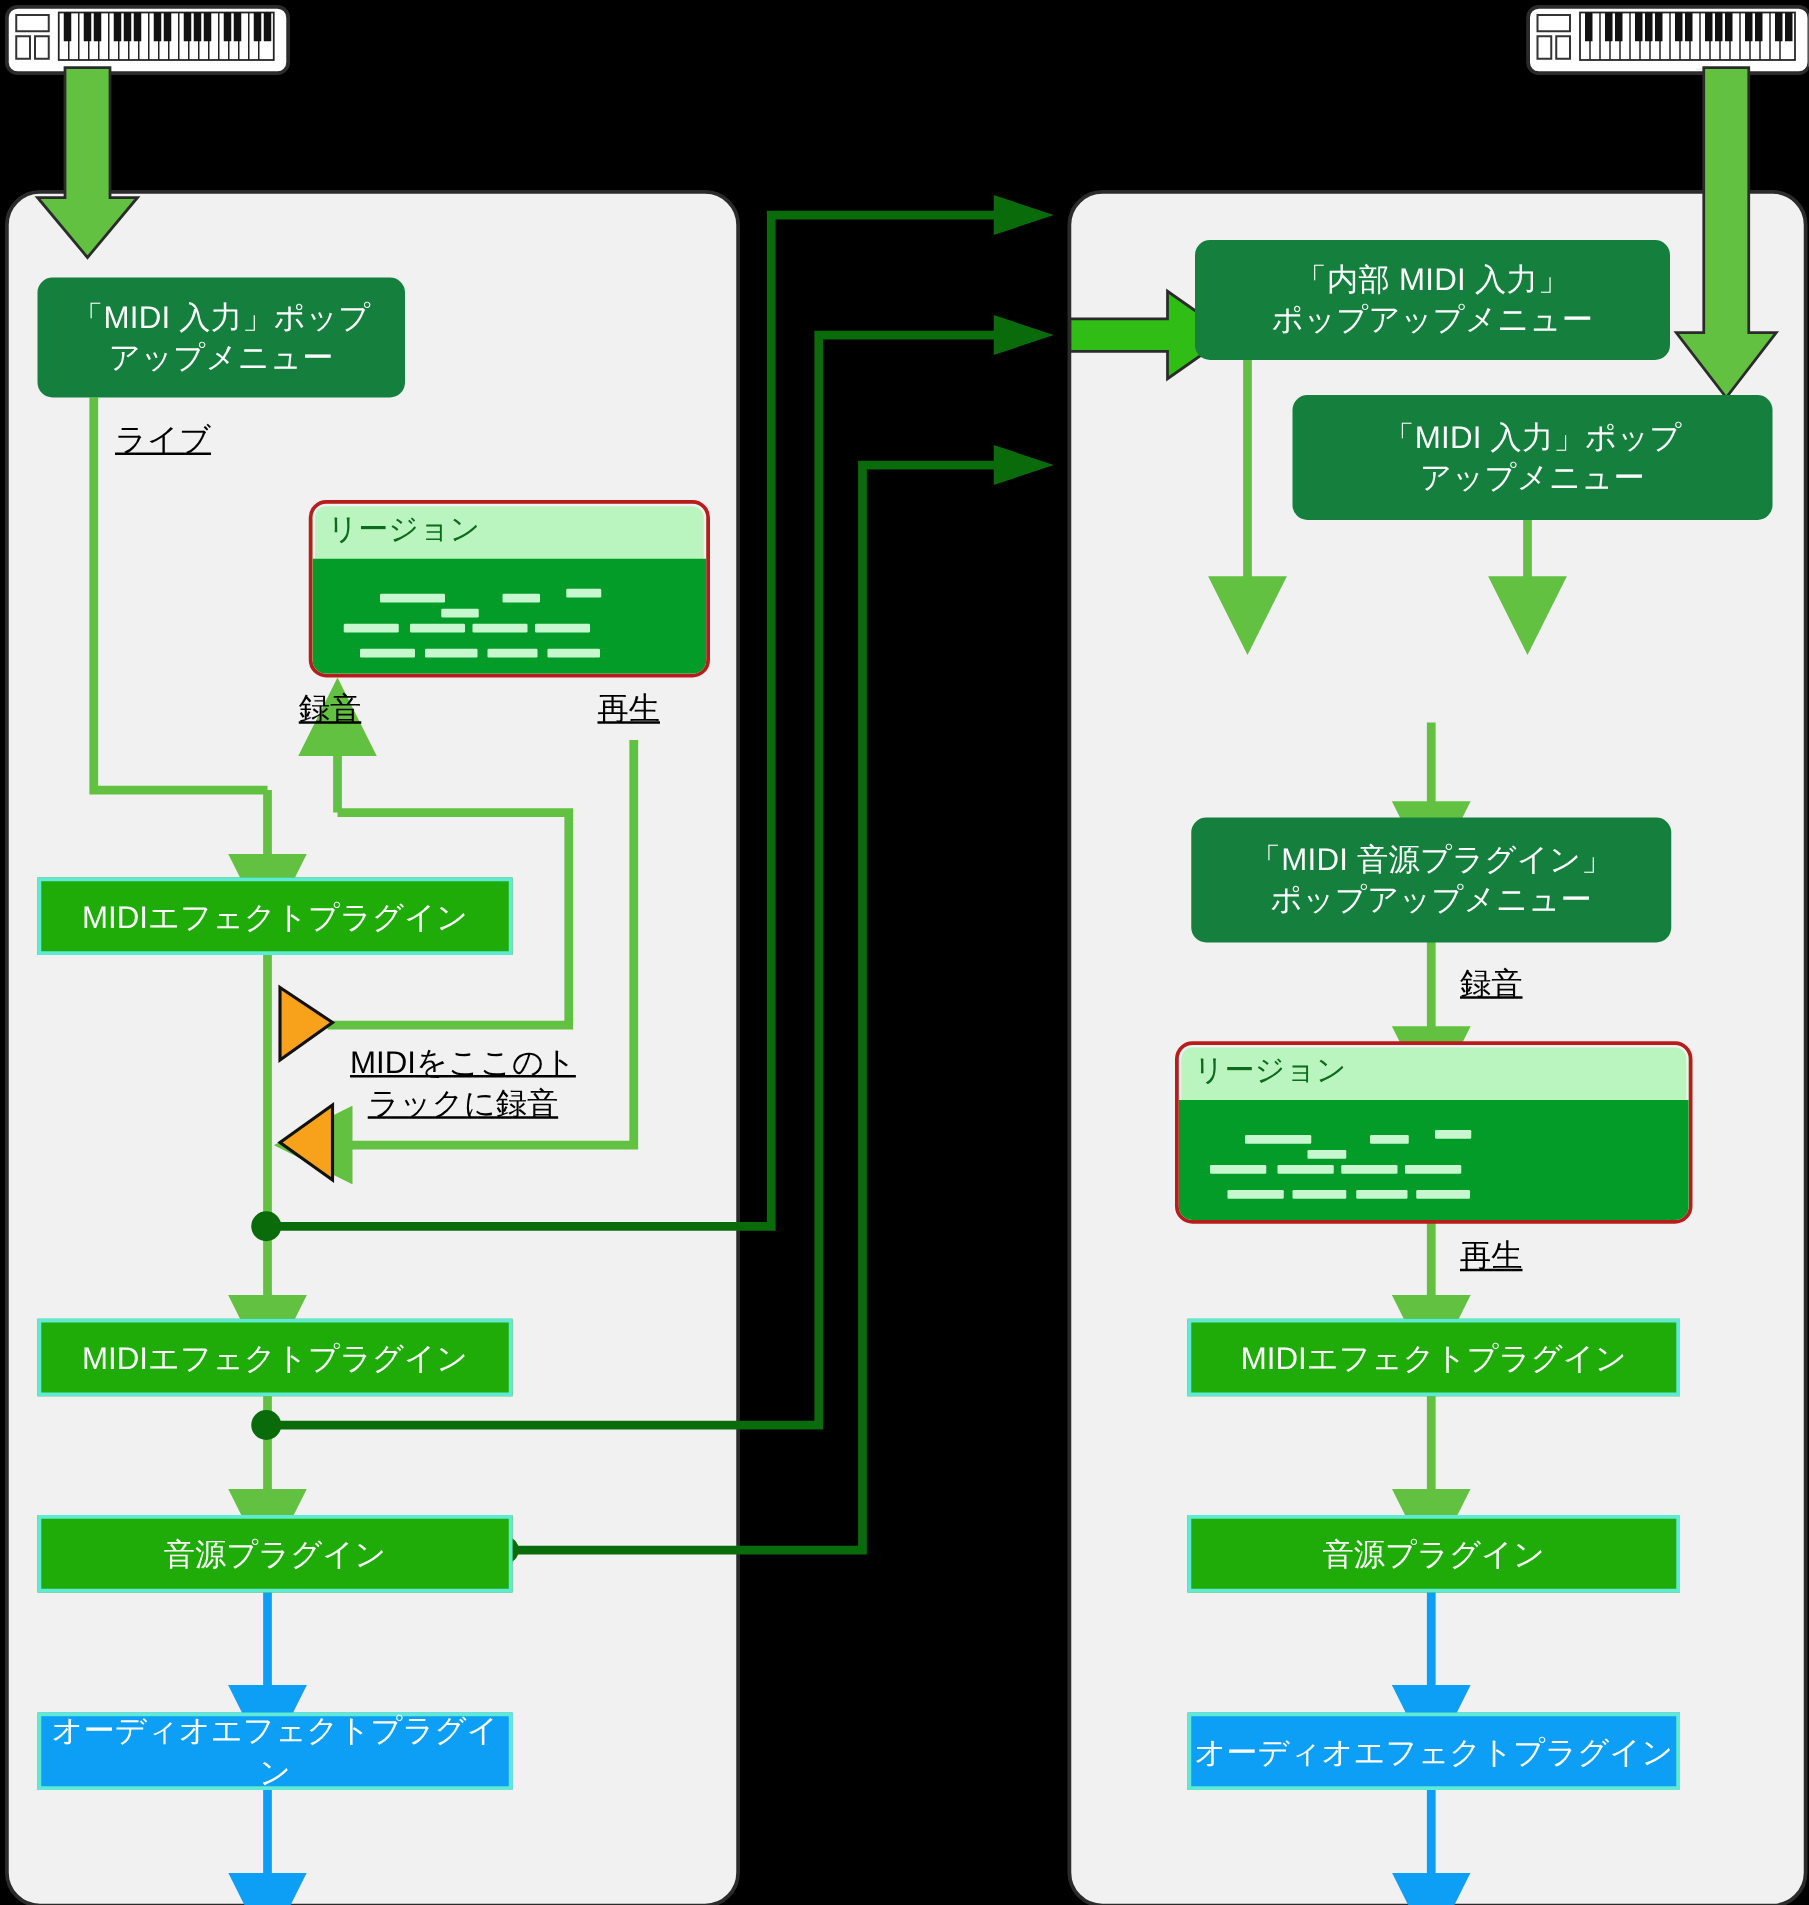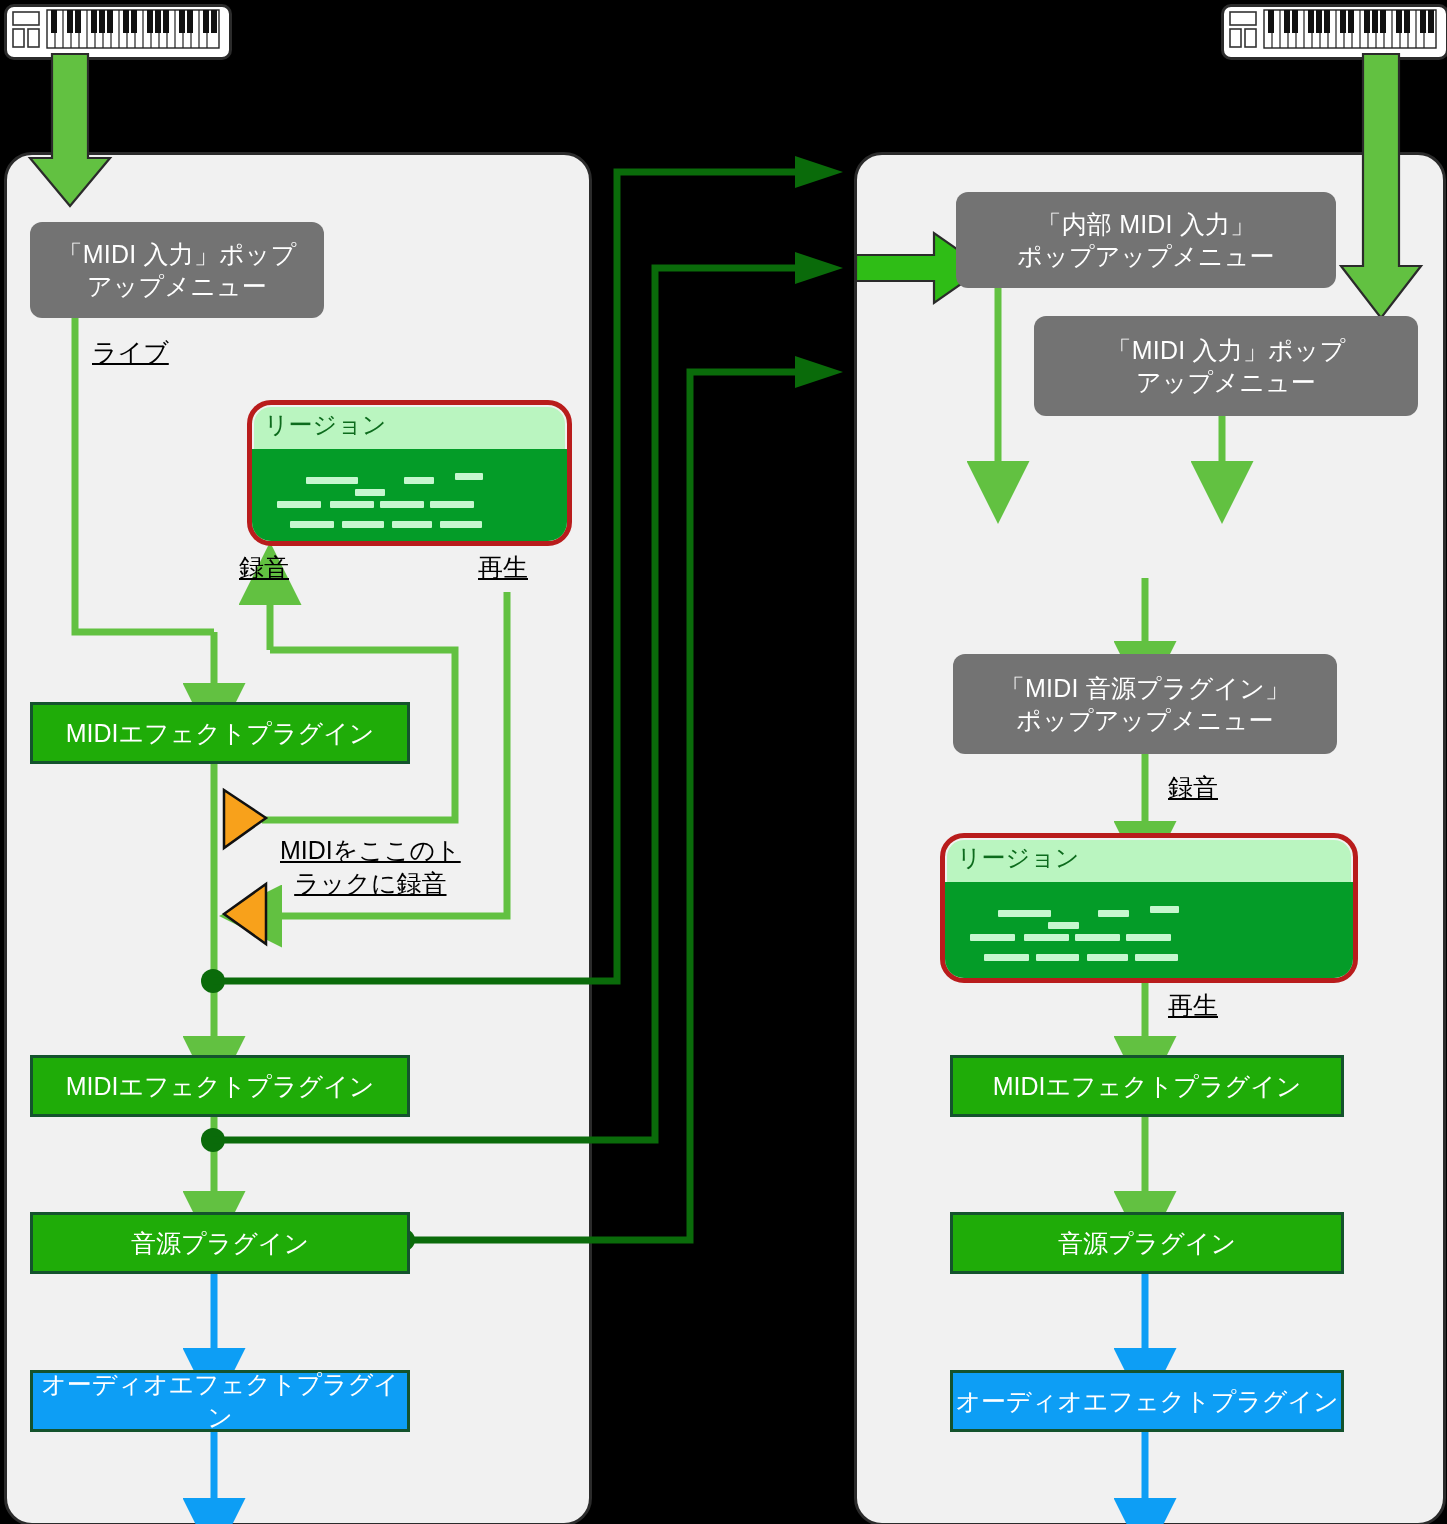--- a/index.html
+++ b/index.html
@@ -1,29 +1,29 @@
 <!DOCTYPE html>
 <html><head>
 <meta charset="utf-8">
 <style>
   html,body{margin:0;padding:0;background:#000;}
   #stage{position:relative;width:1447px;height:1524px;background:#000;
          font-family:"Liberation Sans","DejaVu Sans",sans-serif;overflow:hidden;}
   .panel{position:absolute;background:#f1f1f1;border:3px solid #2b2b2b;border-radius:28px;}
   .kbd{position:absolute;background:#fff;border:3px solid #2b2b2b;border-radius:10px;}
   .kbd svg{display:block;}
-  .dark{position:absolute;background:#737373;border-radius:12px;color:#fff;
+  .dark{position:absolute;background:#15803d;border-radius:12px;color:#fff;
         display:flex;align-items:center;justify-content:center;text-align:center;
         font-size:25px;line-height:1.28;letter-spacing:.2px;}
-  .plug{position:absolute;border:3px solid #14532d;color:#fff;
+  .plug{position:absolute;border:3px solid #5eead4;color:#fff;
         display:flex;align-items:center;justify-content:center;text-align:center;
         font-size:25px;}
   .plug.green{background:#1fac08;}
   .plug.blue{background:#0d9ef5;}
-  .region{position:absolute;background:#baf5c0;border:5px solid #b91c1c;border-radius:24px;
+  .region{position:absolute;background:#baf5c0;border:3px solid #b91c1c;border-radius:14px;
           overflow:hidden;box-shadow:0 0 0 2px #f1f1f1 inset;}
   .region .rtitle{position:absolute;left:12px;top:4px;font-size:24px;color:#0d6b1d;}
   .region .rbody{position:absolute;left:0;right:0;bottom:0;background:#049c28;}
   .region .note{position:absolute;height:7px;background:#c6f7cf;border-radius:1px;}
   .lbl{position:absolute;color:#000;font-size:25px;line-height:1.25;white-space:pre;text-decoration:underline;}
   svg.wires{position:absolute;left:0;top:0;width:1447px;height:1524px;pointer-events:none;}
 </style>
 </head>
 <body>
 

